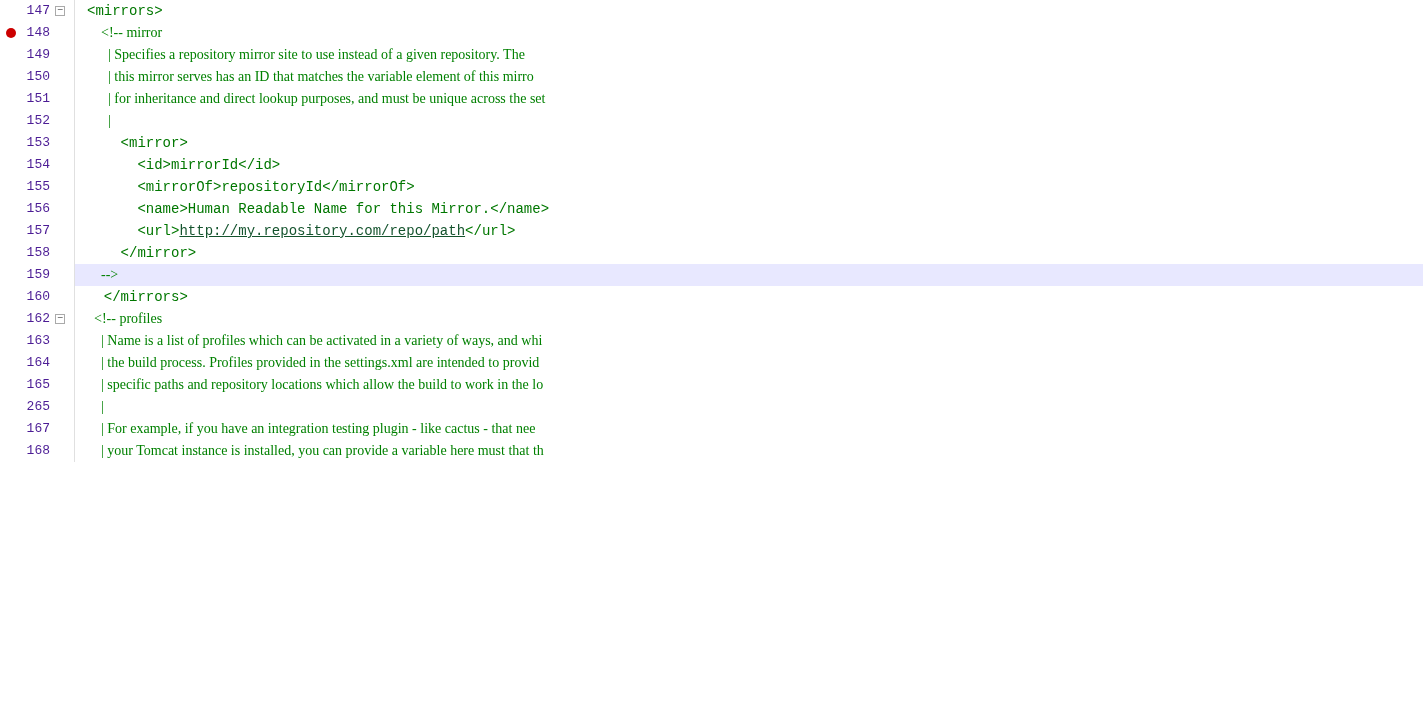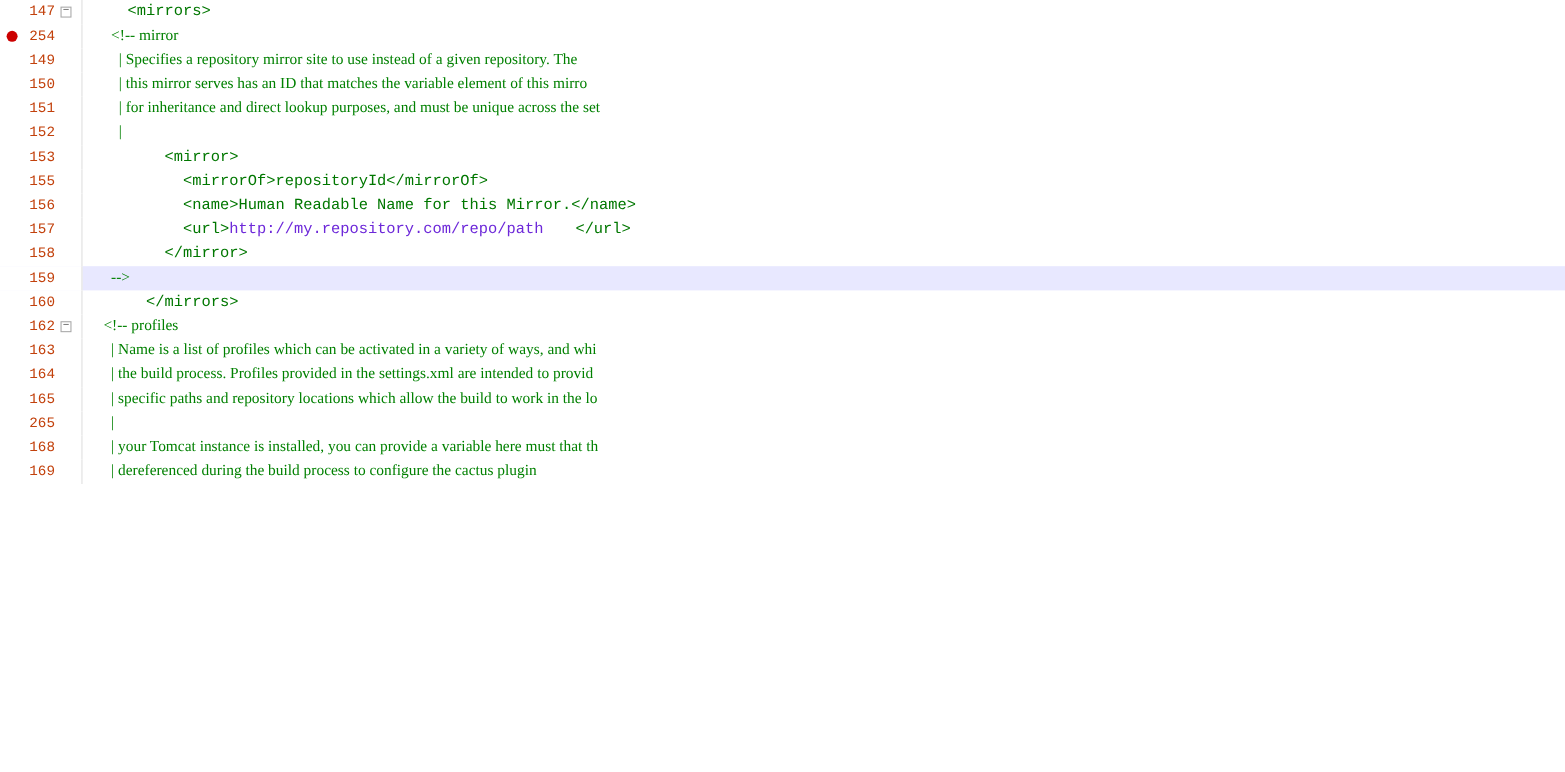--- a/index.html
+++ b/index.html
@@ -46,21 +46,21 @@
       min-width: 68px;
       padding-right: 8px;
       padding-left: 4px;
       background: #ffffff;
       border-right: 1px solid #e0e0e0;
       position: relative;
       flex-shrink: 0;
     }
 
     .line-number {
-      color: #c2410c;
+      color: #4c1d95;
       font-size: 13px;
       text-align: right;
       min-width: 32px;
       user-select: none;
     }
 
     .fold-icon {
       width: 12px;
       height: 12px;
       margin-left: 4px;
@@ -99,22 +99,22 @@
       margin: auto;
     }
 
     .code-content {
       padding-left: 12px;
       white-space: pre;
       color: #333;
       flex: 1;
     }
 
-    .xml-tag { color: #007700; margin-left: 29px; }
-    .xml-url { color: #6d28d9; }
+    .xml-tag { color: #007700; }
+    .xml-url { color: #14532d; text-decoration: underline; }
     .comment-text { color: #008000; font-family: Liberation Serif, serif; }
   </style>
 </head>
 <body>
 
 <div class="code-editor">
   <div class="code-lines">
   <div class="code-line">
         <div class="line-gutter">
           <div class="breakpoint-area"></div>
@@ -123,21 +123,21 @@
             <div class="fold-box">−</div>
           </div>
         </div>
         <div class="code-content"><span class="xml-tag">&lt;mirrors&gt;</span></div>
       </div>
       <div class="code-line">
         <div class="line-gutter">
           <div class="breakpoint-area">
             <div class="breakpoint-dot"></div>
           </div>
-          <div class="line-number">254</div>
+          <div class="line-number">148</div>
           <div class="fold-icon"></div>
         </div>
         <div class="code-content"><span class="comment-text">    &lt;!-- mirror</span></div>
       </div>
       <div class="code-line">
         <div class="line-gutter">
           <div class="breakpoint-area"></div>
           <div class="line-number">149</div>
           <div class="fold-icon"></div>
         </div>
@@ -167,20 +167,28 @@
         </div>
         <div class="code-content"><span class="comment-text">      |</span></div>
       </div>
       <div class="code-line">
         <div class="line-gutter">
           <div class="breakpoint-area"></div>
           <div class="line-number">153</div>
           <div class="fold-icon"></div>
         </div>
         <div class="code-content"><span class="xml-tag">    &lt;mirror&gt;</span></div>
+      </div>
+      <div class="code-line">
+        <div class="line-gutter">
+          <div class="breakpoint-area"></div>
+          <div class="line-number">154</div>
+          <div class="fold-icon"></div>
+        </div>
+        <div class="code-content"><span class="xml-tag">      &lt;id&gt;mirrorId&lt;/id&gt;</span></div>
       </div>
       <div class="code-line">
         <div class="line-gutter">
           <div class="breakpoint-area"></div>
           <div class="line-number">155</div>
           <div class="fold-icon"></div>
         </div>
         <div class="code-content"><span class="xml-tag">      &lt;mirrorOf&gt;repositoryId&lt;/mirrorOf&gt;</span></div>
       </div>
       <div class="code-line">
@@ -261,27 +269,27 @@
         <div class="line-gutter">
           <div class="breakpoint-area"></div>
           <div class="line-number">265</div>
           <div class="fold-icon"></div>
         </div>
         <div class="code-content"><span class="comment-text">    |</span></div>
       </div>
       <div class="code-line">
         <div class="line-gutter">
           <div class="breakpoint-area"></div>
+          <div class="line-number">167</div>
+          <div class="fold-icon"></div>
+        </div>
+        <div class="code-content"><span class="comment-text">    | For example, if you have an integration testing plugin - like cactus - that nee</span></div>
+      </div>
+      <div class="code-line">
+        <div class="line-gutter">
+          <div class="breakpoint-area"></div>
           <div class="line-number">168</div>
           <div class="fold-icon"></div>
         </div>
         <div class="code-content"><span class="comment-text">    | your Tomcat instance is installed, you can provide a variable here must that th</span></div>
-      </div>
-      <div class="code-line">
-        <div class="line-gutter">
-          <div class="breakpoint-area"></div>
-          <div class="line-number">169</div>
-          <div class="fold-icon"></div>
-        </div>
-        <div class="code-content"><span class="comment-text">    | dereferenced during the build process to configure the cactus plugin</span></div>
       </div>
     </div>
 </div>
 
 </body></html>

